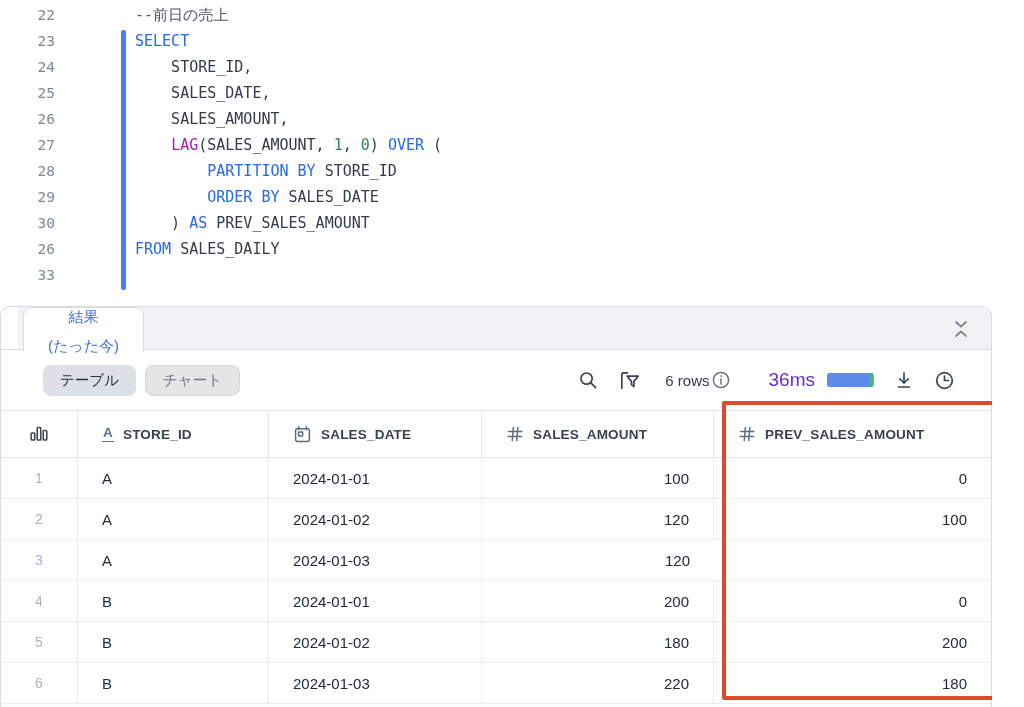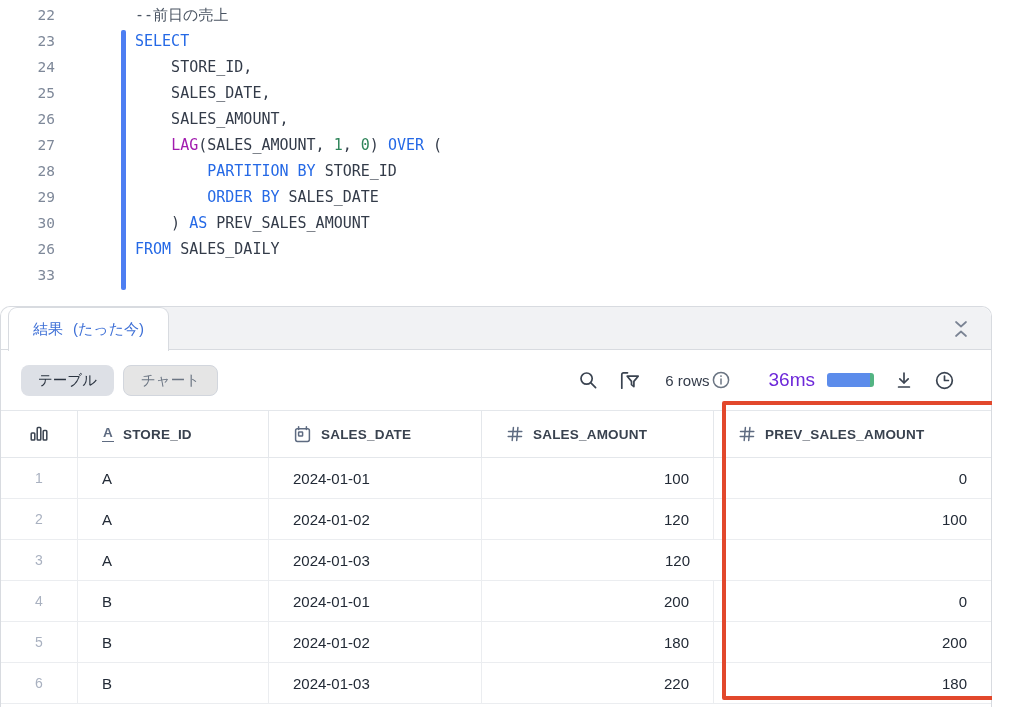--- a/index.html
+++ b/index.html
@@ -23,30 +23,30 @@
   .statement-bar { position:absolute; left:121px; top:30px; width:5px; height:260px;
                    background:#4D7EF2; border-radius:2px; }
 
   
   .results { position:absolute; top:306px; left:0; right:0; bottom:0; background:#fff;
              border:1px solid #D8DBE0; border-bottom:none; border-radius:10px 10px 0 0; }
   .tabrow { position:relative; height:43px; background:#F1F2F4; border-bottom:1px solid #D8DBE0;
             border-radius:10px 10px 0 0; display:flex; align-items:flex-start; }
   .tabrow .white-strip { position:absolute; left:0; top:0; width:17px; height:100%;
             background:#fff; border-radius:10px 0 0 0; }
-  .result-tab { position:relative; z-index:2; margin-left:7px; height:44px; margin-bottom:-1px;
+  .result-tab { position:relative; z-index:2; margin-left:22px; height:44px; margin-bottom:-1px;
             background:#fff; border:1px solid #D8DBE0; border-bottom:none; border-radius:9px 9px 0 0;
             display:flex; align-items:center; gap:10px; padding:0 24px;
-            color:#3D6FD6; font-size:15px; cursor:pointer; }
+            color:#3D6FD6; font-size:15px; cursor:pointer;flex-direction:column; }
   .collapse-btn { position:absolute; right:18px; top:10px; width:24px; height:24px;
             display:flex; align-items:center; justify-content:center; cursor:pointer; }
 
   .toolbar { height:60px; display:flex; align-items:center; padding:0 36px 0 20px; background:#fff; }
   .view-tab { height:31px; display:flex; align-items:center; padding:0 17px; border-radius:8px;
-              font-size:14.5px; cursor:pointer; }
+              font-size:14.5px; cursor:pointer;margin-left:22px; }
   .view-tab.active { background:#DDE0E6; color:#2A3340; font-weight:500; }
   .view-tab.inactive { background:#e5e5e5; border:1px solid #D2D6DD; color:#6B7583; margin-left:9px;font-family:Liberation Mono, monospace; }
   .toolbar-right { margin-left:auto; display:flex; align-items:center; gap:20px; }
   .tool-btn { display:flex; align-items:center; justify-content:center; cursor:pointer; }
   .rowcount-group { display:flex; align-items:center; gap:1px; margin-left:4px; }
   .rowcount { font-size:15px; color:#333B49; }
   .duration-group { display:flex; align-items:center; gap:12px; margin-left:18px; }
   .duration { font-size:19px; color:#6d28d9; }
   .duration-bar { width:47px; height:14px; border-radius:3px; overflow:hidden; display:flex; }
   .duration-bar .blue { flex:1; background:#5C8CEB; }

